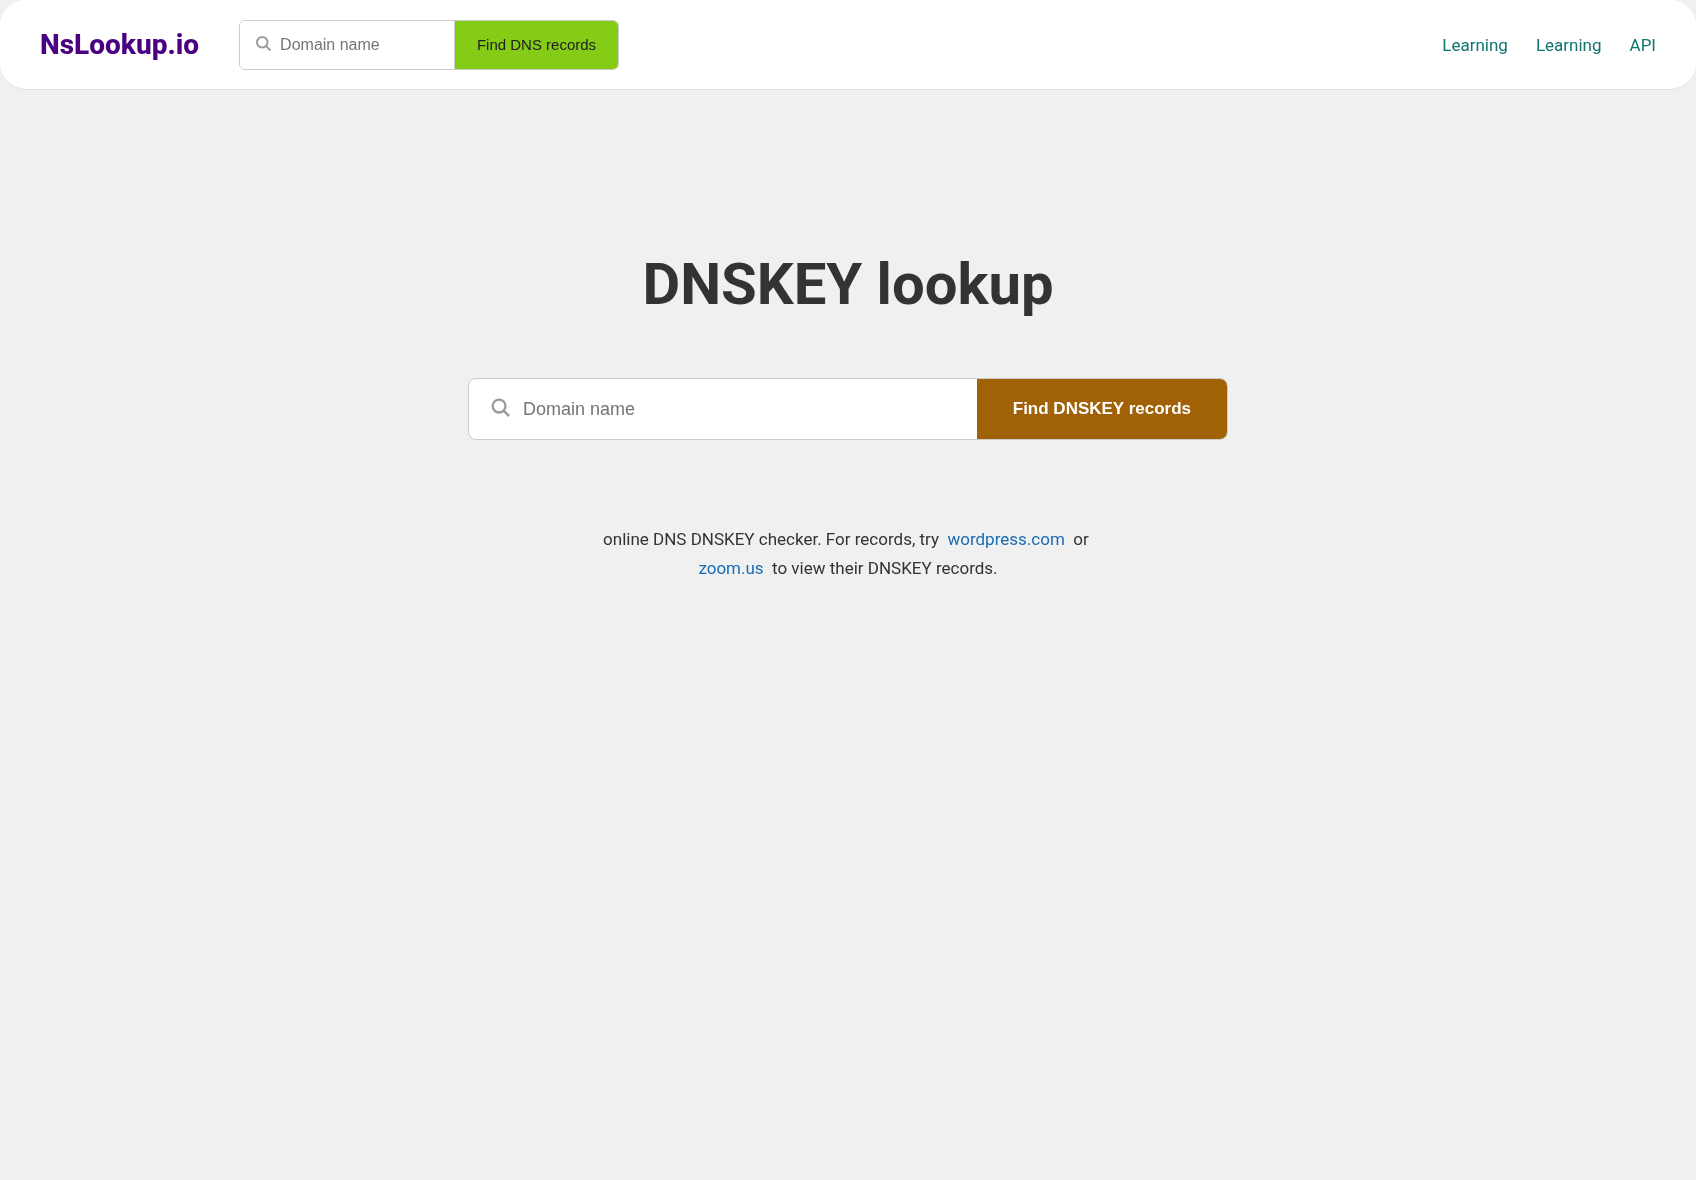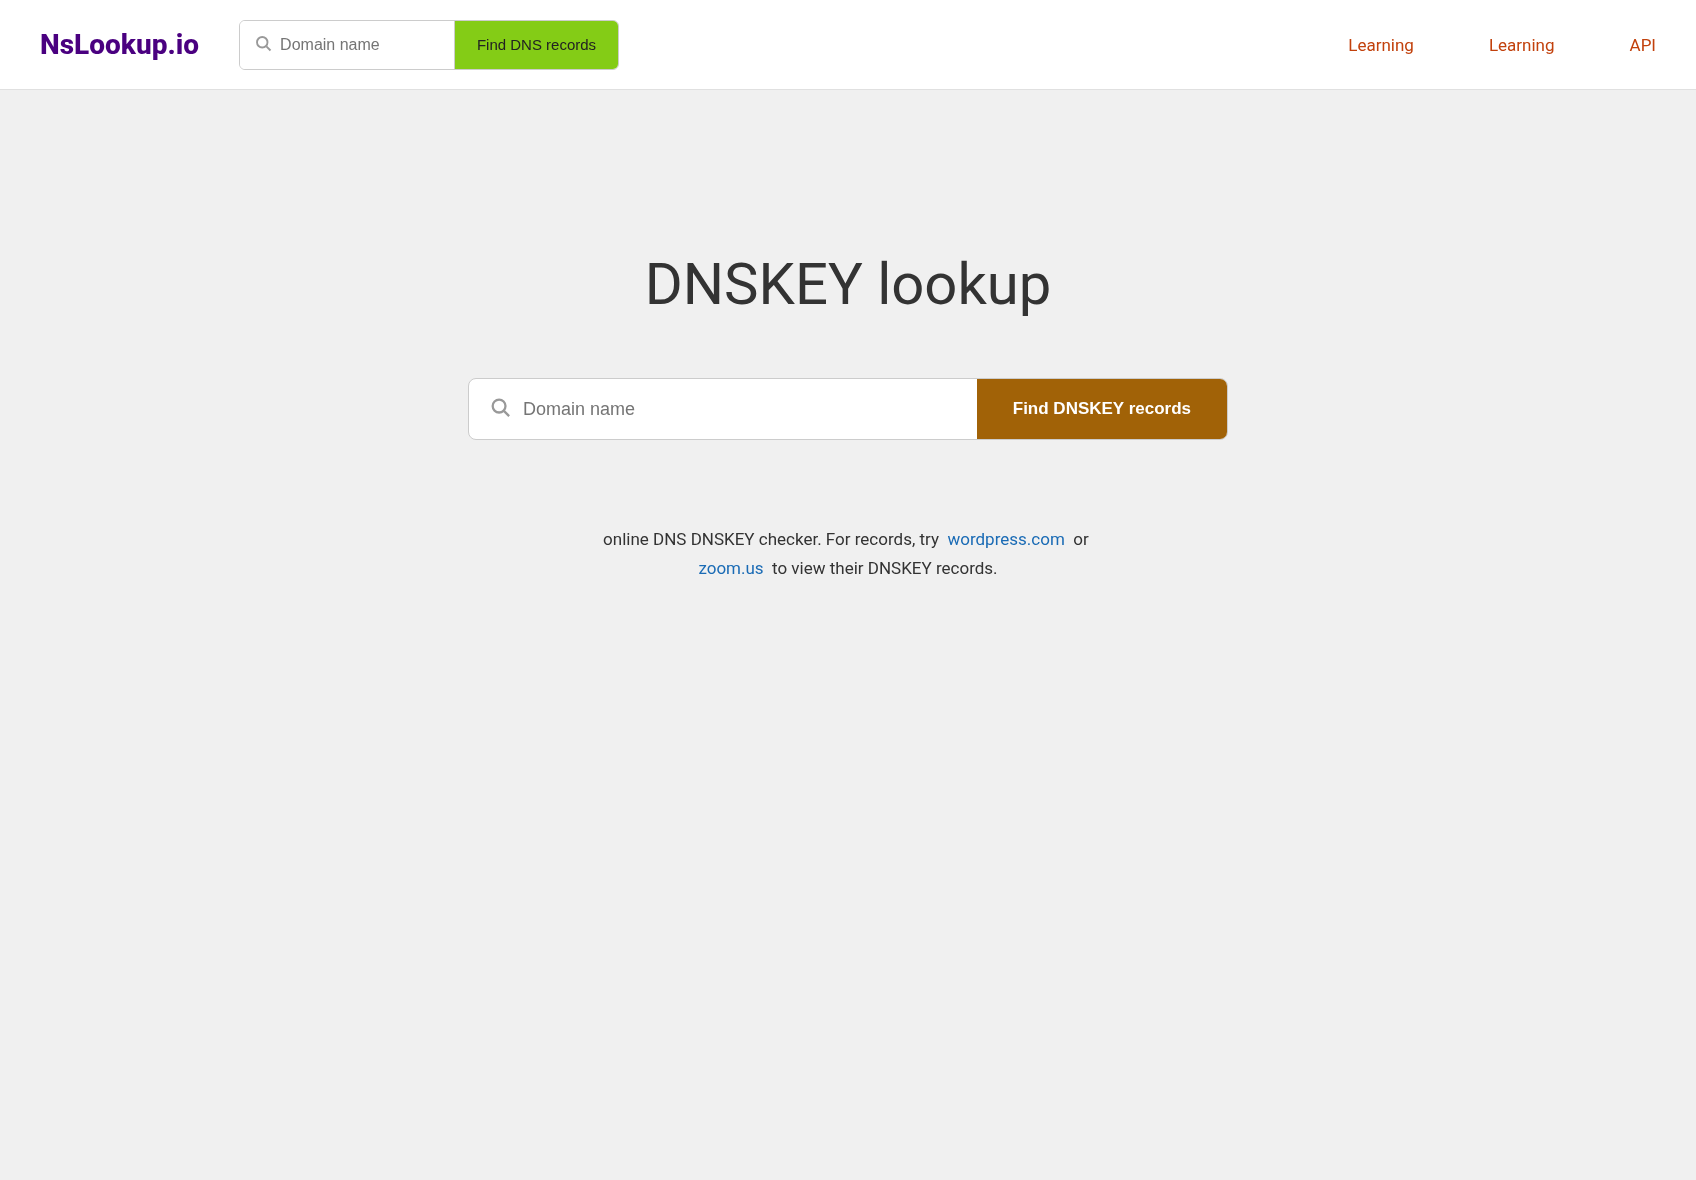--- a/index.html
+++ b/index.html
@@ -16,20 +16,21 @@
 
     
     .header {
       background: #ffffff;
       border-bottom: 1px solid #e0e0e0;
       padding: 0 40px;
       height: 90px;
       display: flex;
       align-items: center;
       gap: 32px;
+      border-radius: 26px;
     }
 
     .logo {
       font-size: 28px;
       font-weight: 800;
       color: #4a0080;
       text-decoration: none;
       white-space: nowrap;
       margin-right: 8px;
     }
@@ -84,38 +85,37 @@
 
     .header-nav {
       display: flex;
       align-items: center;
       gap: 28px;
       margin-left: auto;
     }
 
     .header-nav-link {
       font-size: 17px;
-      color: #c2410c;
+      color: #0f766e;
       text-decoration: none;
       font-weight: 400;
       cursor: pointer;
-      margin-left: 47px;
     }
 
     
     .main {
       display: flex;
       flex-direction: column;
       align-items: center;
       padding-top: 160px;
     }
 
     .page-title {
       font-size: 58px;
-      font-weight: 400;
+      font-weight: 700;
       color: #333333;
       margin-bottom: 60px;
       text-align: center;
     }
 
     
     .main-search-wrapper {
       display: flex;
       align-items: center;
       width: 760px;

